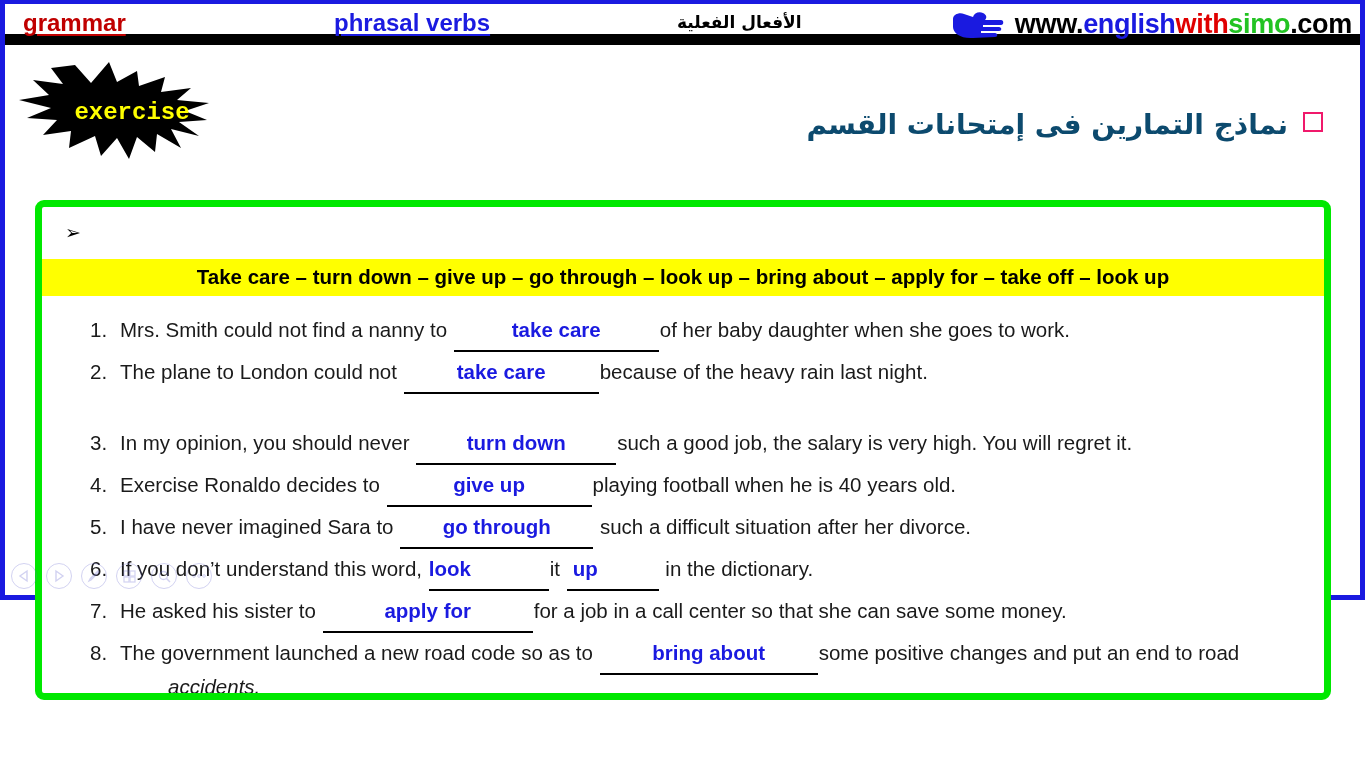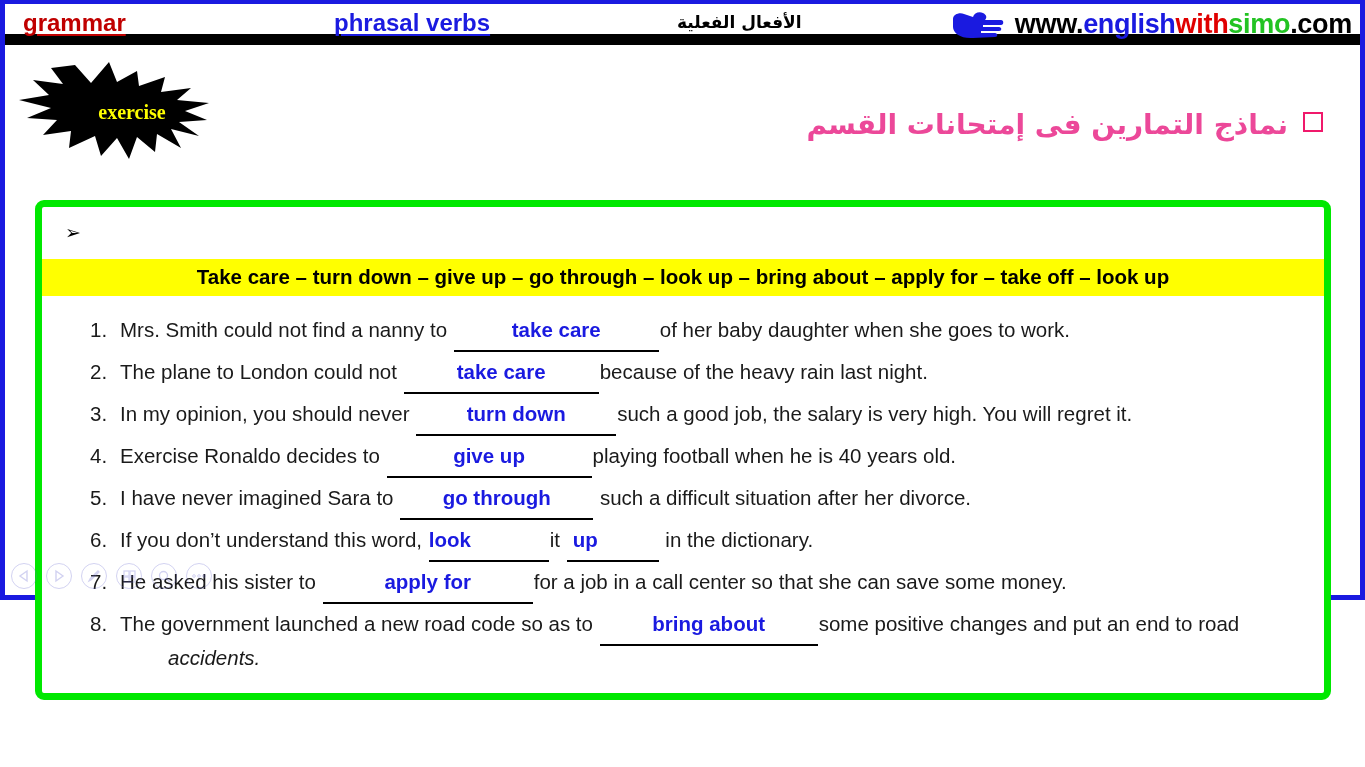--- a/index.html
+++ b/index.html
@@ -105,35 +105,35 @@
   }
   .star-wrap svg { display: block; width: 232px; height: 110px; }
   .star-label {
     position: absolute;
     left: 0; top: 0;
     width: 232px; height: 110px;
     display: flex;
     align-items: center;
     justify-content: center;
     color: #ffff00;
-    font-size: 20px;
-    font-weight: bold;
-    font-family: Liberation Serif, serif;
+    font-size: 24px;
+    font-weight: bold;
+    font-family: Liberation Mono, monospace;
     padding-left: 6px;
     padding-top: 2px;
   }
 
   
   .sub-arabic {
     position: absolute;
     right: 72px;
     top: 104px;
     font-size: 28px;
     font-weight: bold;
-    color: #ec4899;
+    color: #0c4a6e;
     direction: rtl;
     text-align: right;
     font-family: "DejaVu Sans", sans-serif;
     white-space: nowrap;
   }
   .sub-box {
     position: absolute;
     right: 37px;
     top: 108px;
     width: 20px;
@@ -212,21 +212,21 @@
     display: inline-block;
     border-bottom: 2px solid #000000;
     text-align: center;
     color: #1a1ae0;
     font-weight: bold;
     vertical-align: baseline;
     margin: 0 1px;
   }
   .blank.b-w1 { min-width: 205px; }
   .blank.b-w2 { min-width: 195px; }
-  .blank.b-w3 { min-width: 200px; }
+  .blank.b-w3 { min-width: 200px; margin-top: 29px; }
   .blank.b-w4 { min-width: 205px; }
   .blank.b-w5 { min-width: 193px; }
   .blank.b-w6a { min-width: 120px; text-align: left; }
   .blank.b-w6b { min-width: 92px;  text-align: left; padding-left: 6px; }
   .blank.b-w7 { min-width: 210px; }
   .blank.b-w8 { min-width: 218px; }
 
   .q8-wrap { white-space: normal; }
   .q8-cont { padding-left: 78px; font-size: 20.5px; color: #1a1a1a; font-style: italic; }
 

